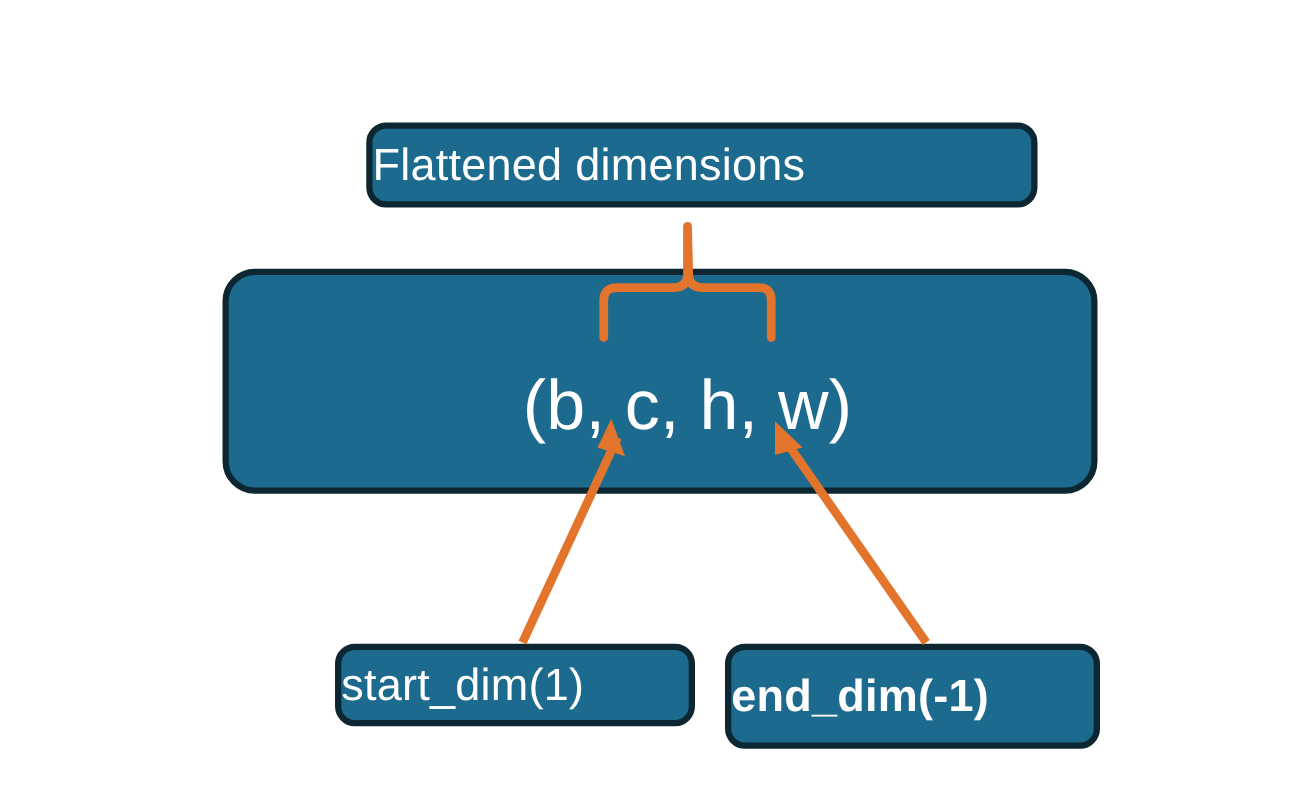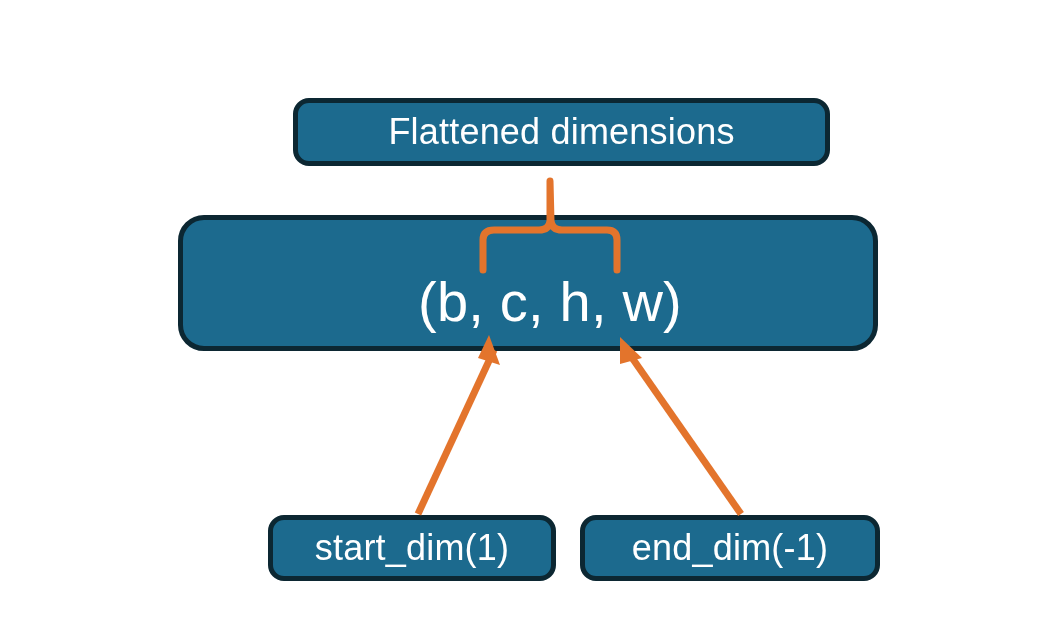--- a/index.html
+++ b/index.html
@@ -18,21 +18,21 @@
     overflow: hidden;
   }
   .node {
     position: absolute;
     box-sizing: border-box;
     background: #1c6a8e;
     border: 5px solid #0c2732;
     border-radius: 18px;
     display: flex;
     align-items: center;
-    justify-content: center;
+    justify-content: flex-start;
     color: #ffffff;
     font-family: "Liberation Sans", sans-serif;
     font-weight: 400;
     letter-spacing: 0.2px;
     z-index: 2;
   }
 
   
   #node-flattened {
     left: 293px;
@@ -41,47 +41,49 @@
     height: 68px;
     font-size: 36px;
     border-radius: 16px;
   }
 
   
   #node-shape {
     left: 178px;
     top: 215px;
     width: 700px;
-    height: 136px;
+    height: 180px;
     font-size: 56px;
     border-radius: 26px;
     align-items: center;
+    justify-content: center;
     padding-left: 44px;
   }
   #node-shape .shape-label {
     position: relative;
     top: 18px;
   }
 
   
   #node-start-dim {
     left: 268px;
     top: 515px;
     width: 288px;
     height: 66px;
     font-size: 36px;
     border-radius: 16px;
   }
   #node-end-dim {
     left: 580px;
     top: 515px;
     width: 300px;
-    height: 66px;
+    height: 84px;
     font-size: 36px;
     border-radius: 16px;
+    font-weight: bold;
   }
 
   
   #connectors {
     position: absolute;
     left: 0;
     top: 0;
     width: 1038px;
     height: 632px;
     z-index: 3;

